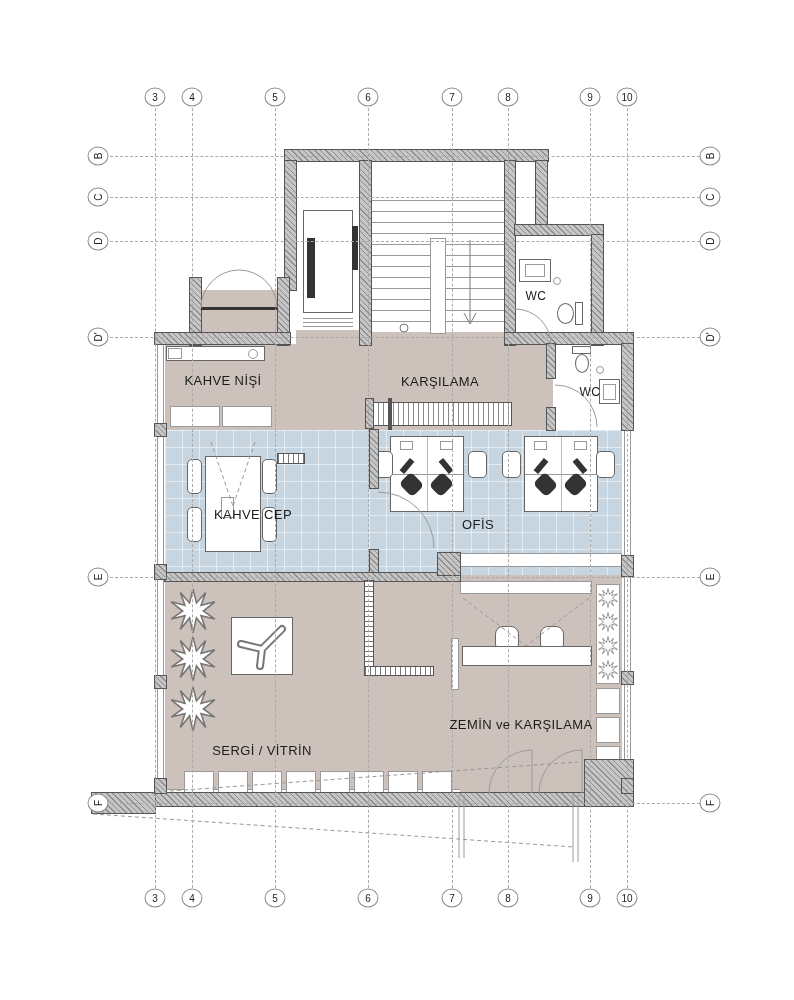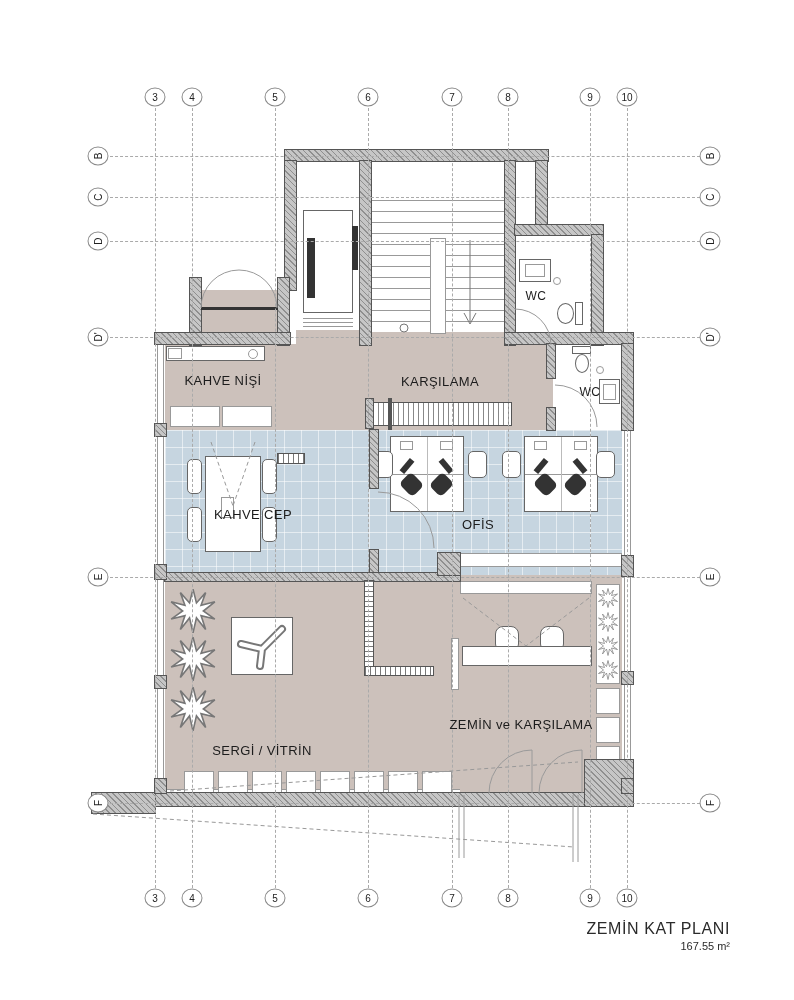--- a/index.html
+++ b/index.html
@@ -305,17 +305,13 @@
       <div class="label" style="left: 223px; top: 380px; font-size: 13px;">KAHVE NİŞİ</div>
       <div class="label" style="left: 440px; top: 381px; font-size: 13px;">KARŞILAMA</div>
       <div class="label" style="left: 536px; top: 296px; font-size: 12px;">WC</div>
       <div class="label" style="left: 590px; top: 392px; font-size: 12px;">WC</div>
       <div class="label" style="left: 253px; top: 514px; font-size: 13px;">KAHVE CEP</div>
       <div class="label" style="left: 478px; top: 524px; font-size: 13px;">OFİS</div>
       <div class="label" style="left: 262px; top: 724px; font-size: 13px; margin-top: 26px;">SERGİ / VİTRİN</div>
       <div class="label" style="left: 521px; top: 724px; font-size: 13px;">ZEMİN ve KARŞILAMA</div>
     </div>
 
-  <div id="title-block">
-    <div class="t1">ZEMİN KAT PLANI</div>
-    <div class="t2">167.55 m²</div>
-  </div>
 </div>
 
 </body></html>

